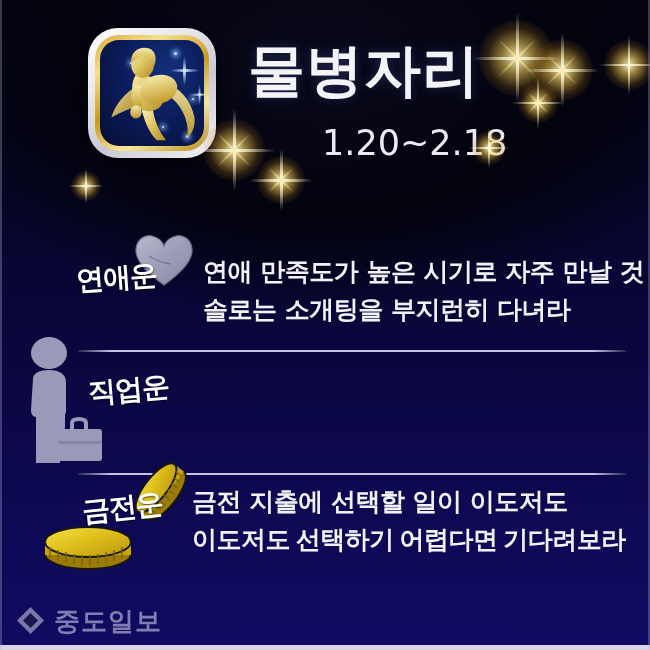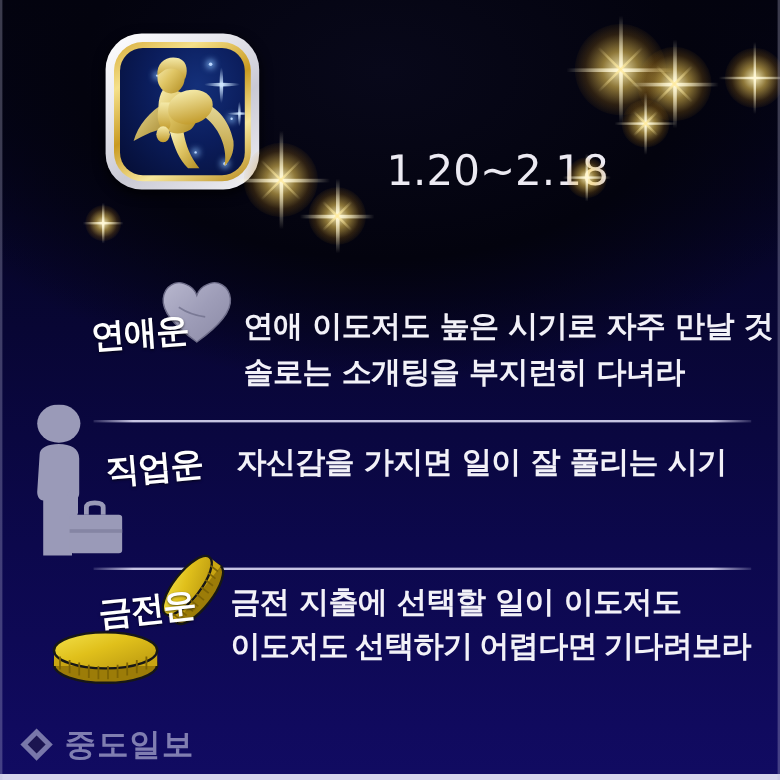--- a/index.html
+++ b/index.html
@@ -213,20 +213,21 @@
           <ellipse cx="45" cy="26" rx="12" ry="14" fill="url(#gg)"></ellipse>
 
           <path d="M33 24 C32 12 42 6 52 9 C60 12 60 22 57 28 C55 20 48 16 40 19 Z" fill="url(#gg2)"></path>
 
           <ellipse cx="38" cy="76" rx="6" ry="7" fill="url(#gg2)"></ellipse>
         </svg>
       </div>
     </div>
   </div>
 
+  <div class="title">물병자리</div>
   <div class="subtitle">1.20~2.18</div>
 
   <div class="spark" style="left:517px;top:58px;">
     <div class="glow" style="width:76px;height:76px;"></div>
     <div class="ray-v" style="width:3px;height:90px;margin-left:-1.5px;margin-top:-45px;"></div>
     <div class="ray-h" style="width:90px;height:3px;margin-left:-45px;margin-top:-1.5px;"></div>
     <div class="ray-d1" style="width:2px;height:52px;margin-left:-1px;margin-top:-26px;transform:rotate(45deg);"></div>
     <div class="ray-d2" style="width:2px;height:52px;margin-left:-1px;margin-top:-26px;transform:rotate(-45deg);"></div>
   </div>
   <div class="spark" style="left:562px;top:70px;">
@@ -278,39 +279,38 @@
       <linearGradient id="hg" x1="0" y1="0" x2="1" y2="1">
         <stop offset="0%" stop-color="#b8b7ce"></stop>
         <stop offset="50%" stop-color="#9e9db8"></stop>
         <stop offset="100%" stop-color="#8b8aa6"></stop>
       </linearGradient>
     </defs>
     <path d="M31 55 C10 40 2 29 3 19 C4 8 14 3 22 7 C27 9 30 13 31 16 C32 13 35 9 40 7 C48 3 58 8 59 19 C60 29 52 40 31 55 Z" fill="url(#hg)" stroke="#6d6c88" stroke-width="1.2"></path>
     <path d="M16 26 C22 30 30 33 38 34" stroke="#6e6d8a" stroke-width="1.4" fill="none" opacity=".75"></path>
   </svg>
   <div class="label" style="left:76px;top:259px;transform:rotate(-4deg);font-size:28px;">연애운</div>
-  <div class="body-text" style="left:203px;top:253px;">연애 이도저도 높은 시기로 자주 만날 것</div>
+  <div class="body-text" style="left:203px;top:253px;">연애 만족도가 높은 시기로 자주 만날 것</div>
   <div class="body-text" style="left:203px;top:291px;">솔로는 소개팅을 부지런히 다녀라</div>
 
   <div class="divider" style="top:350px;"></div>
 
   <svg class="person-icon" viewBox="0 0 80 130">
     <g fill="#9a9ab8">
       <ellipse cx="27" cy="16" rx="18" ry="16"></ellipse>
       <path d="M11 42 C11 36 18 33 27 33 C37 33 44 37 44 45 L44 74 C44 78 41 80 38 80 L38 126 L14 126 L14 80 C11 80 9 77 9 73 Z"></path>
       <rect x="34" y="72" width="9" height="22" rx="4"></rect>
     </g>
     <g>
       <rect x="36" y="92" width="44" height="32" rx="3" fill="#9a9ab8"></rect>
       <path d="M50 92 L50 86 C50 83 53 82 57 82 C61 82 64 83 64 86 L64 92" fill="none" stroke="#9a9ab8" stroke-width="4"></path>
       <rect x="36" y="104" width="44" height="3" fill="#8585a4"></rect>
     </g>
   </svg>
   <div class="label" style="left:88px;top:371px;transform:rotate(-5deg);font-size:28px;">직업운</div>
-  <div class="body-text" style="left:197px;top:366px;">자신감을 가지면 일이 잘 풀리는 시기</div>
 
   <div class="divider" style="top:473px;"></div>
 
   <svg class="coin-icon" style="left:128px;top:452px;width:64px;height:78px;" viewBox="0 0 64 78">
     <defs>
       <linearGradient id="cg1" x1="0" y1="0" x2="1" y2="1">
         <stop offset="0%" stop-color="#f3e14a"></stop>
         <stop offset="45%" stop-color="#e0c01b"></stop>
         <stop offset="100%" stop-color="#b8960f"></stop>
       </linearGradient>

